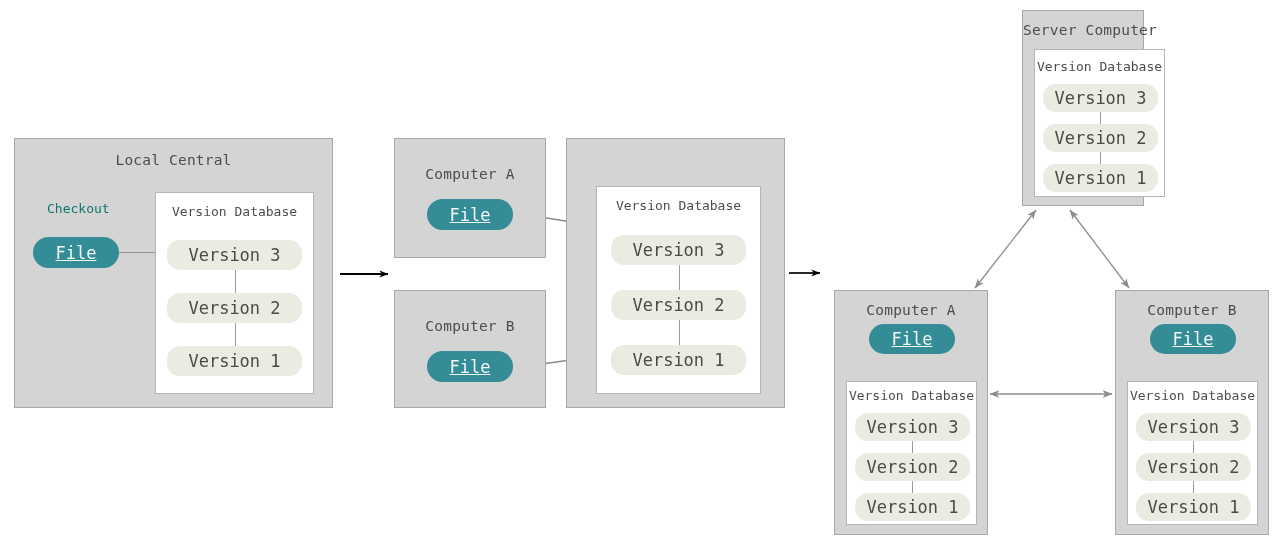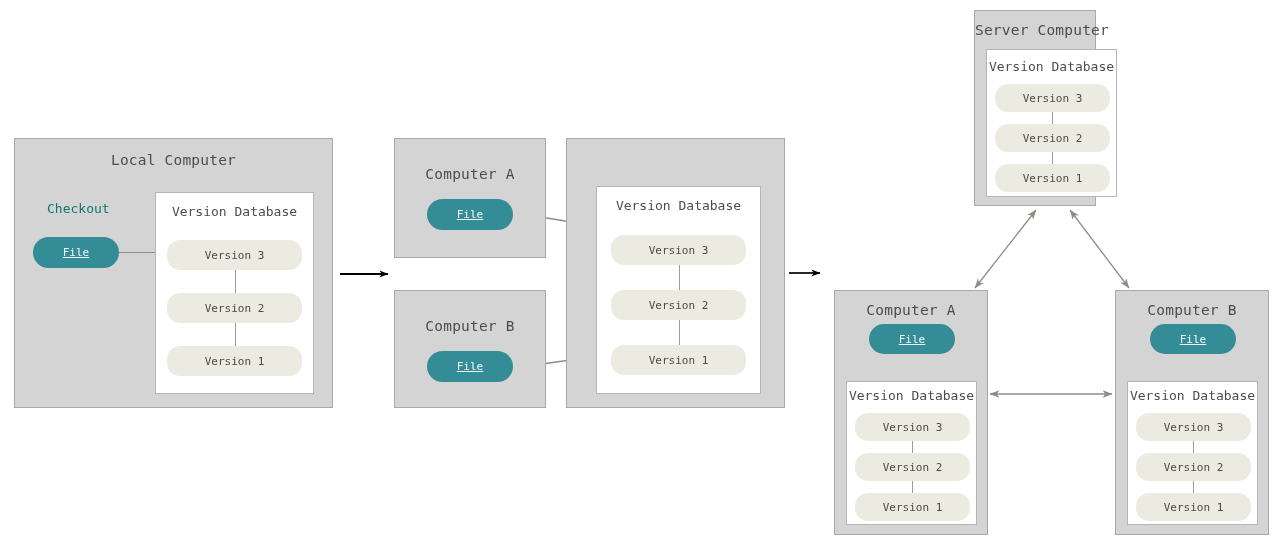--- a/index.html
+++ b/index.html
@@ -60,21 +60,21 @@
   }
 
   
   .pill {
     position: absolute;
     box-sizing: border-box;
     display: flex;
     align-items: center;
     justify-content: center;
     white-space: nowrap;
-    font-size: 11px;
+    font-size: 17px;
   }
   .pill.version {
     background: #ecebe2;
     color: #4a4a4a;
     border-radius: 13px;
   }
   .pill.file {
     background: #338c96;
     color: #f2f6f6;
     border-radius: 17px;
@@ -158,21 +158,21 @@
     <g>
       <line x1="910" y1="380" x2="910" y2="352" stroke="#8d8d87" stroke-width="1.6" marker-end="url(#greyhead)"></line>
     </g>
 
     <g>
       <line x1="1191" y1="380" x2="1191" y2="352" stroke="#8d8d87" stroke-width="1.6" marker-end="url(#greyhead)"></line>
     </g>
   </svg>
 
   <div class="panel" style="left:14px; top:138px; width:319px; height:270px;">
-    <div class="panel-title" style="top:13px;">Local Computer</div>
+    <div class="panel-title" style="top:13px;">Local Central</div>
 
     <div class="plain-label" style="left:32px; top:62px;">Checkout</div>
 
     <div class="hline" style="left:104px; top:113px; width:84px;"></div>
 
     <div class="pill file" style="left:18px; top:98px; width:86px; height:31px;">File</div>
 
     <div class="vdb" style="left:140px; top:53px; width:159px; height:202px;">
       <div class="vdb-title" style="top:11px;">Version Database</div>
 
@@ -202,21 +202,21 @@
 
       <div class="vline" style="left:82px; top:78px; height:27px;"></div>
       <div class="vline" style="left:82px; top:133px; height:27px;"></div>
 
       <div class="pill version" style="left:14px; top:48px; width:135px; height:30px;">Version 3</div>
       <div class="pill version" style="left:14px; top:103px; width:135px; height:30px;">Version 2</div>
       <div class="pill version" style="left:14px; top:158px; width:135px; height:30px;">Version 1</div>
     </div>
   </div>
 
-  <div class="panel" style="left:974px; top:10px; width:122px; height:196px;">
+  <div class="panel" style="left:1022px; top:10px; width:122px; height:196px;">
     <div class="panel-title" style="top:11px;">Server Computer</div>
 
     <div class="vdb" style="left:11px; top:38px; width:131px; height:148px;">
       <div class="vdb-title" style="top:9px;">Version Database</div>
 
       <div class="vline" style="left:65px; top:62px; height:14px;"></div>
       <div class="vline" style="left:65px; top:102px; height:14px;"></div>
 
       <div class="pill version" style="left:8px; top:34px; width:115px; height:28px;">Version 3</div>
       <div class="pill version" style="left:8px; top:74px; width:115px; height:28px;">Version 2</div>

